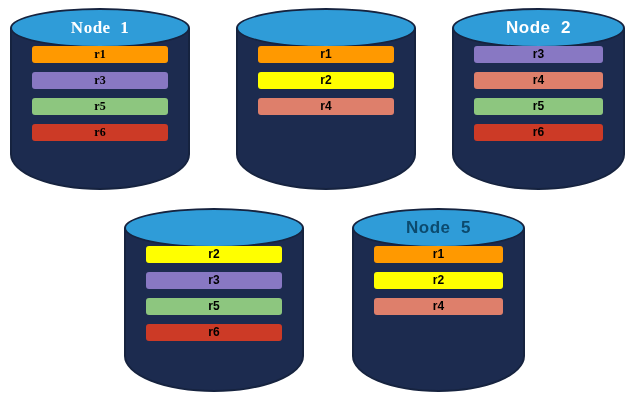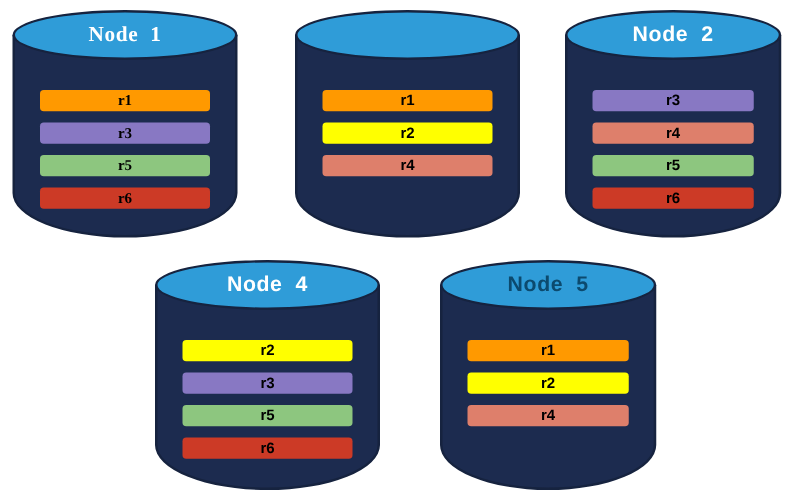--- a/index.html
+++ b/index.html
@@ -78,21 +78,21 @@
     z-index: 3;
     white-space: pre;
     user-select: none;
   }
 
   
   .bars {
     position: absolute;
     left: 0;
     right: 0;
-    top: 64px;
+    top: 38px;
     z-index: 4;
     padding: 0 22px;
     box-sizing: border-box;
   }
 
   .bar {
     height: 17px;
     line-height: 17px;
     margin-bottom: 9px;
     border-radius: 3px;
@@ -143,21 +143,20 @@
         <div class="bar" style="background: rgb(136, 120, 195);">r3</div>
         <div class="bar" style="background: rgb(222, 127, 107);">r4</div>
         <div class="bar" style="background: rgb(141, 198, 127);">r5</div>
         <div class="bar" style="background: rgb(204, 58, 38);">r6</div>
       </div>
     </div>
     <div class="node" style="left: 124px; top: 208px; width: 180px; height: 184px;">
       <div class="cyl">
         <div class="cyl-body" style="background: rgb(28, 43, 79); border-color: rgb(22, 35, 63);"></div>
         <div class="cyl-top" style="background: rgb(47, 156, 216); border-color: rgb(22, 35, 63);"></div>
-        <div class="node-label" style="color: rgb(255, 255, 255);">Node  4</div>
       </div>
       <div class="bars">
         <div class="bar" style="background: rgb(255, 255, 0);">r2</div>
         <div class="bar" style="background: rgb(136, 120, 195);">r3</div>
         <div class="bar" style="background: rgb(141, 198, 127);">r5</div>
         <div class="bar" style="background: rgb(204, 58, 38);">r6</div>
       </div>
     </div>
     <div class="node" style="left: 352px; top: 208px; width: 173px; height: 184px;">
       <div class="cyl">

